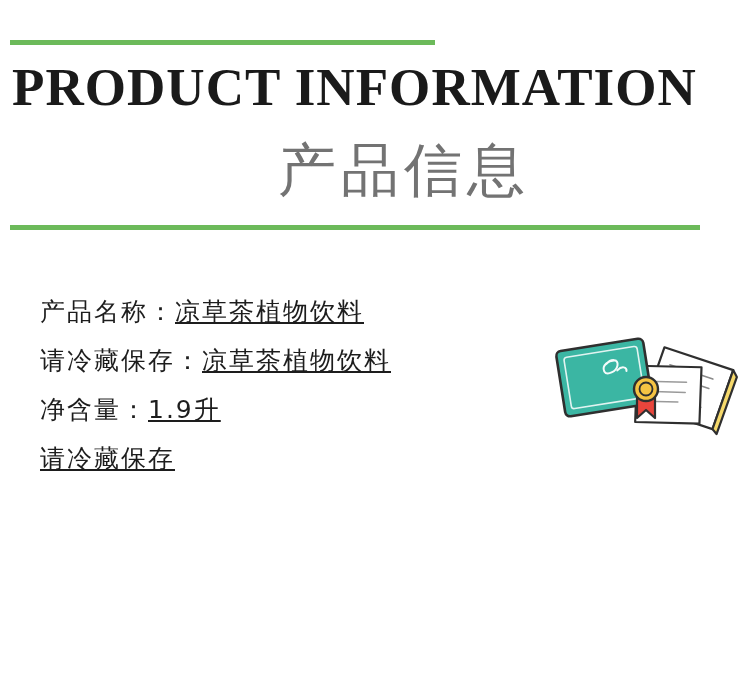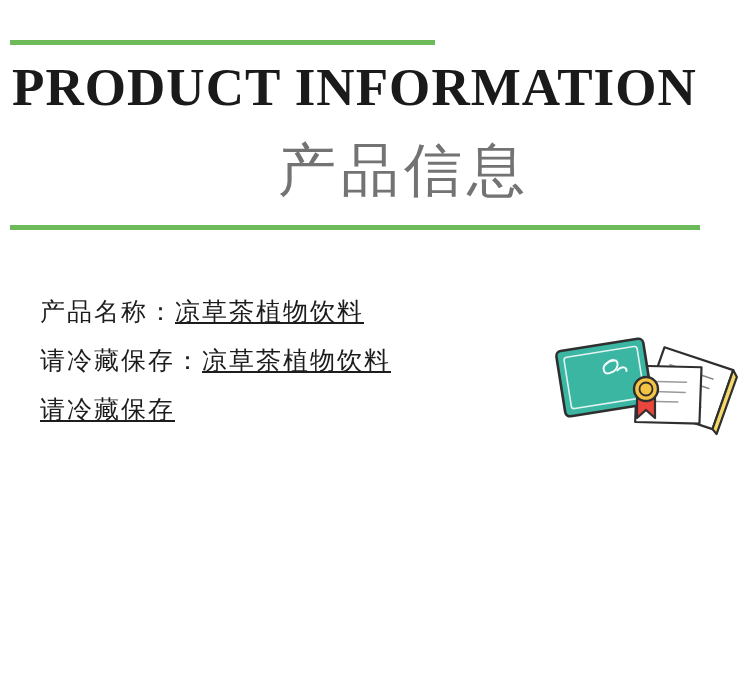--- a/index.html
+++ b/index.html
@@ -107,20 +107,23 @@
 </div>
 
 <div class="info">
   <div class="info-line">
     <span class="label">产品名称：</span><span class="value">凉草茶植物饮料</span>
   </div>
   <div class="info-line">
     <span class="label">请冷藏保存：</span><span class="value">凉草茶植物饮料</span>
   </div>
   <div class="info-line">
+    <span class="label">净含量：</span><span class="value">1.9升</span>
+  </div>
+  <div class="info-line">
     <span class="value">请冷藏保存</span>
   </div>
 </div>
 
 <div class="illus">
   <svg width="185" height="110" viewBox="0 0 185 110" fill="none" xmlns="http://www.w3.org/2000/svg">
 
     <g transform="rotate(12 130 55)">
       <path d="M104 22 L176 30 L168 92 L96 84 Z" fill="#ffffff" stroke="#2f2f2f" stroke-width="2.2" stroke-linejoin="round"></path>
       <path d="M168 92 L176 30 L181 36 L173 96 Z" fill="#f6d96b" stroke="#2f2f2f" stroke-width="2.2" stroke-linejoin="round"></path>

